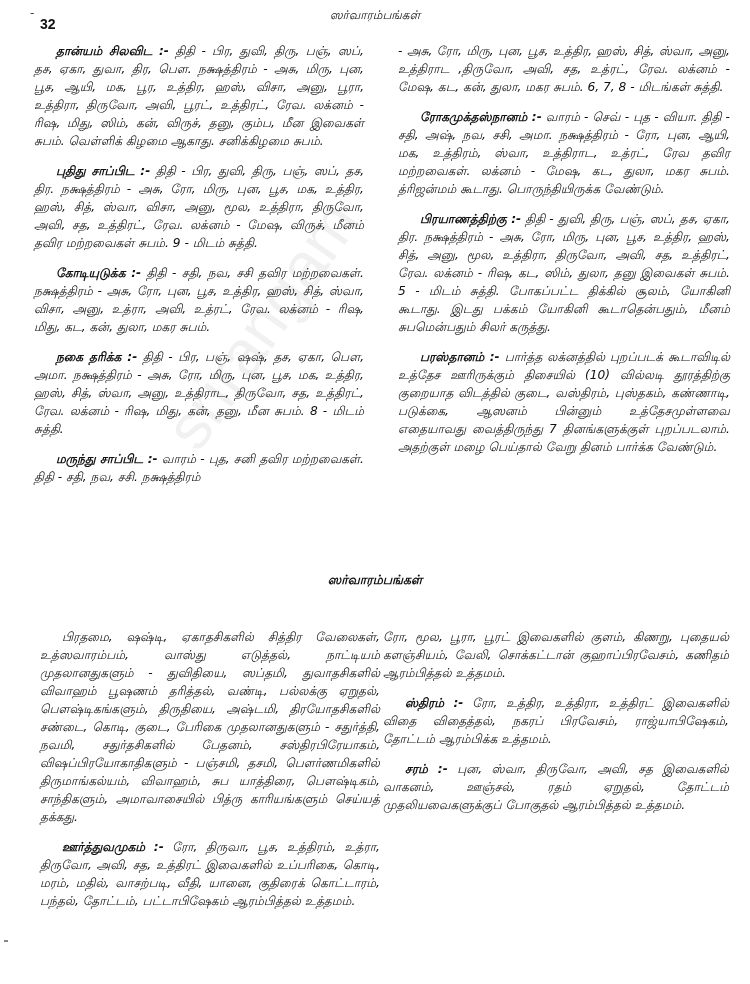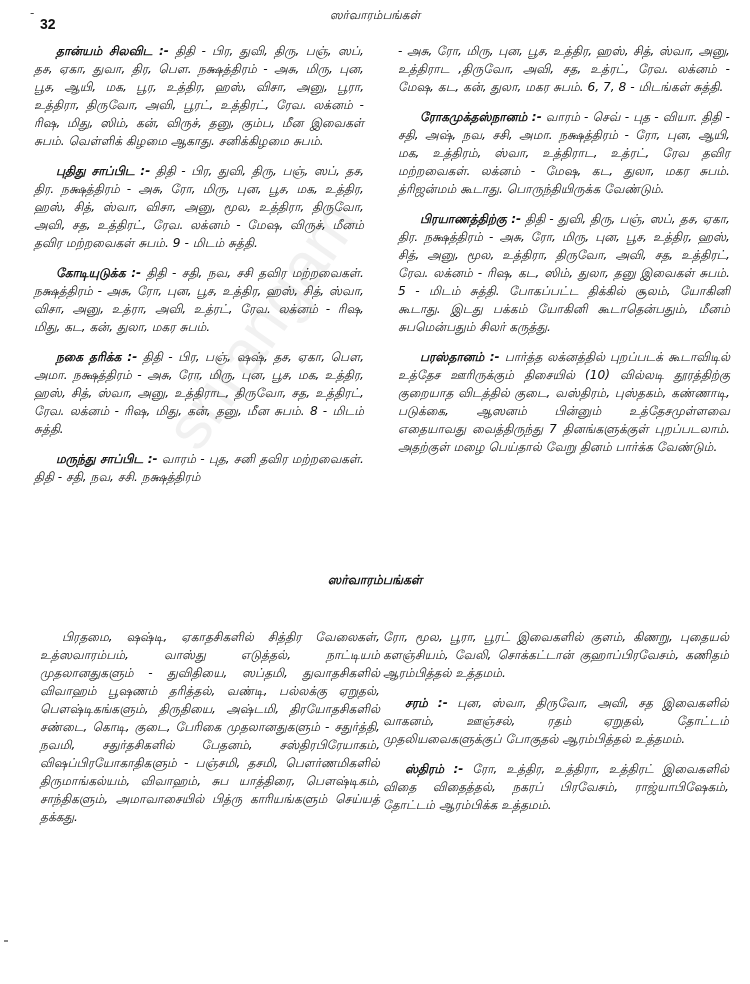--- a/index.html
+++ b/index.html
@@ -43,21 +43,22 @@
   <p style="text-indent:0"><span class="h"></span><span>- அசு, ரோ, மிரு, புன, பூச, உத்திர, ஹஸ், சித், ஸ்வா, அனு, உத்திராட ,திருவோ, அவி, சத, உத்ரட், ரேவ. லக்னம் - மேஷ, கட, கன், துலா, மகர சுபம். 6, 7, 8 - மிடங்கள் சுத்தி.</span></p>
   <p><span class="h">ரோகமுக்தஸ்நானம் :-</span> <span>வாரம் - செவ் - புத - வியா. திதி - சதி, அஷ், நவ, சசி, அமா. நக்ஷத்திரம் - ரோ, புன, ஆயி, மக, உத்திரம், ஸ்வா, உத்திராட, உத்ரட், ரேவ தவிர மற்றவைகள். லக்னம் - மேஷ, கட, துலா, மகர சுபம். த்ரிஜன்மம் கூடாது. பொருந்தியிருக்க வேண்டும்.</span></p>
   <p><span class="h">பிரயாணத்திற்கு :-</span> <span>திதி - துவி, திரு, பஞ், ஸப், தச, ஏகா, திர. நக்ஷத்திரம் - அசு, ரோ, மிரு, புன, பூச, உத்திர, ஹஸ், சித், அனு, மூல, உத்திரா, திருவோ, அவி, சத, உத்திரட், ரேவ. லக்னம் - ரிஷ, கட, ஸிம், துலா, தனு இவைகள் சுபம். 5 - மிடம் சுத்தி. போகப்பட்ட திக்கில் சூலம், யோகினி கூடாது. இடது பக்கம் யோகினி கூடாதென்பதும், மீனம் சுபமென்பதும் சிலர் கருத்து.</span></p>
   <p><span class="h">பரஸ்தானம் :-</span> <span>பார்த்த லக்னத்தில் புறப்படக் கூடாவிடில் உத்தேச ஊரிருக்கும் திசையில் (10) வில்லடி தூரத்திற்கு குறையாத விடத்தில் குடை, வஸ்திரம், புஸ்தகம், கண்ணாடி, படுக்கை, ஆஸனம் பின்னும் உத்தேசமுள்ளவை எதையாவது வைத்திருந்து 7 தினங்களுக்குள் புறப்படலாம். அதற்குள் மழை பெய்தால் வேறு தினம் பார்க்க வேண்டும்.</span></p>
 </div>
 
 <div class="mid-head">ஸர்வாரம்பங்கள்</div>
 
 <div class="col col-bl">
   <p><span class="h"></span><span>பிரதமை, ஷஷ்டி, ஏகாதசிகளில் சித்திர வேலைகள், உத்ஸவாரம்பம், வாஸ்து எடுத்தல், நாட்டியம் முதலானதுகளும் - துவிதியை, ஸப்தமி, துவாதசிகளில் விவாஹம் பூஷணம் தரித்தல், வண்டி, பல்லக்கு ஏறுதல், பௌஷ்டிகங்களும், திருதியை, அஷ்டமி, திரயோதசிகளில் சண்டை, கொடி, குடை, பேரிகை முதலானதுகளும் - சதுர்த்தி, நவமி, சதுர்தசிகளில் பேதனம், சஸ்திரபிரேயாகம், விஷப்பிரயோகாதிகளும் - பஞ்சமி, தசமி, பௌர்ணமிகளில் திருமாங்கல்யம், விவாஹம், சுப யாத்திரை, பௌஷ்டிகம், சாந்திகளும், அமாவாசையில் பித்ரு காரியங்களும் செய்யத் தக்கது.</span></p>
+  <p><span class="h">ஊர்த்துவமுகம் :-</span> <span>ரோ, திருவா, பூச, உத்திரம், உத்ரா, திருவோ, அவி, சத, உத்திரட் இவைகளில் உப்பரிகை, கொடி, மரம், மதில், வாசற்படி, வீதி, யானை, குதிரைக் கொட்டாரம், பந்தல், தோட்டம், பட்டாபிஷேகம் ஆரம்பித்தல் உத்தமம்.</span></p>
 </div>
 
 <div class="col col-br">
   <p style="text-indent:0"><span class="h"></span><span>ரோ, மூல, பூரா, பூரட் இவைகளில் குளம், கிணறு, புதையல் களஞ்சியம், வேலி, சொக்கட்டான் குஹாப்பிரவேசம், கணிதம் ஆரம்பித்தல் உத்தமம்.</span></p>
+  <p><span class="h">ஸ்திரம் :-</span> <span>ரோ, உத்திர, உத்திரா, உத்திரட் இவைகளில் விதை விதைத்தல், நகரப் பிரவேசம், ராஜ்யாபிஷேகம், தோட்டம் ஆரம்பிக்க உத்தமம்.</span></p>
   <p><span class="h">சரம் :-</span> <span>புன, ஸ்வா, திருவோ, அவி, சத இவைகளில் வாகனம், ஊஞ்சல், ரதம் ஏறுதல், தோட்டம் முதலியவைகளுக்குப் போகுதல் ஆரம்பித்தல் உத்தமம்.</span></p>
-  <p><span class="h">ஸ்திரம் :-</span> <span>ரோ, உத்திர, உத்திரா, உத்திரட் இவைகளில் விதை விதைத்தல், நகரப் பிரவேசம், ராஜ்யாபிஷேகம், தோட்டம் ஆரம்பிக்க உத்தமம்.</span></p>
 </div>
 
 <div class="speck" style="left:4px;top:940px;"></div>
 
 </body></html>

